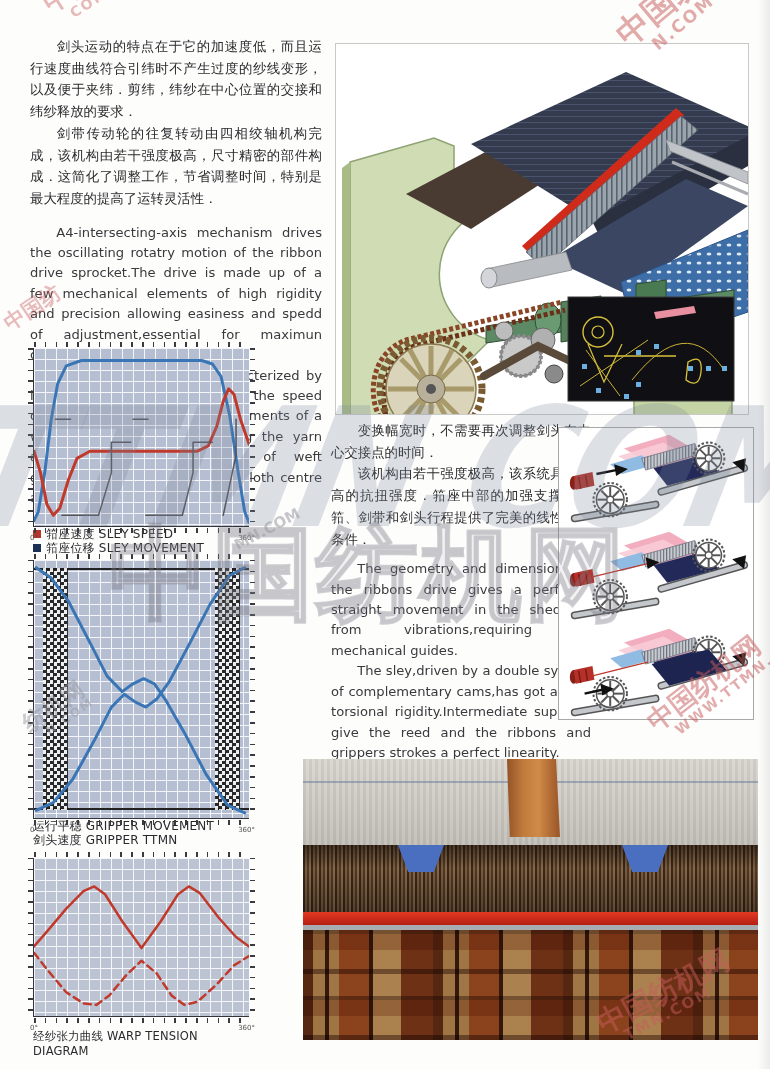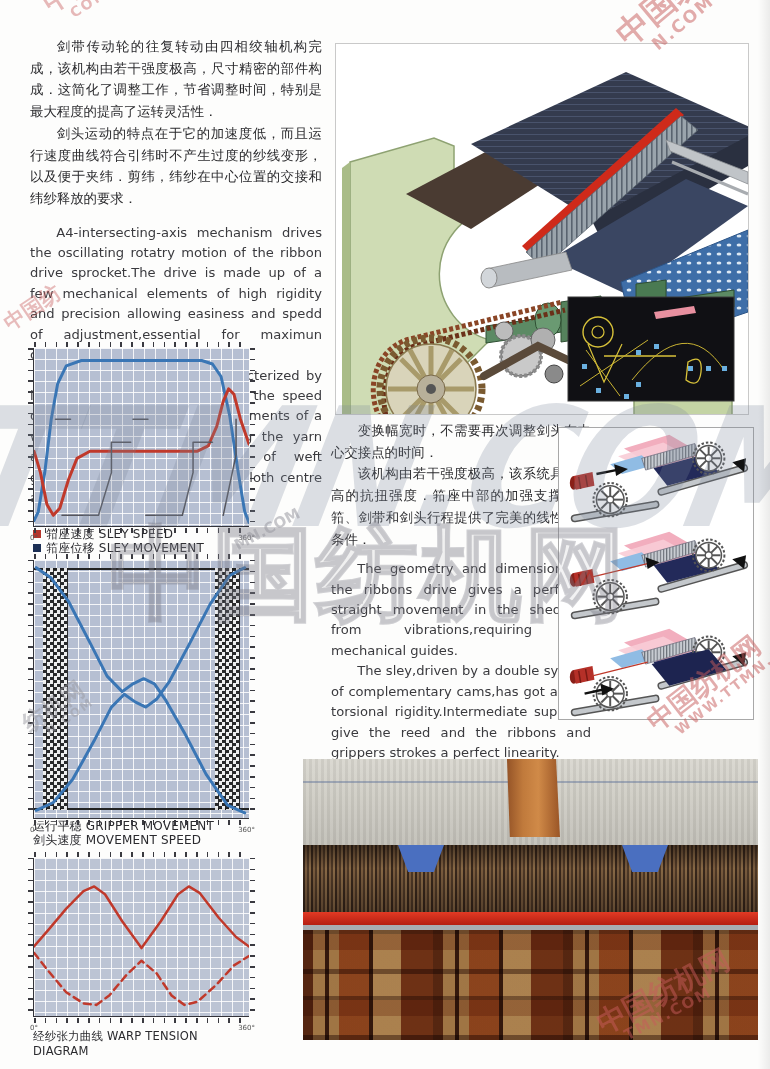--- a/index.html
+++ b/index.html
@@ -73,22 +73,22 @@
   .edge-shade{position:absolute;right:0;top:0;bottom:0;width:12px;
      background:linear-gradient(to right,rgba(0,0,0,0),rgba(0,0,0,.07));z-index:45;}
 </style>
 </head>
 <body>
 
 <div id="page">
 
   <div id="left-col" class="col">
     <div class="cn">
+      <p>剑头运动的特点在于它的加速度低，而且运行速度曲线符合引纬时不产生过度的纱线变形，以及便于夹纬．剪纬，纬纱在中心位置的交接和纬纱释放的要求．</p>
       <p>剑带传动轮的往复转动由四相绞轴机构完成，该机构由若干强度极高，尺寸精密的部件构成．这简化了调整工作，节省调整时间，特别是最大程度的提高了运转灵活性．</p>
-      <p>剑头运动的特点在于它的加速度低，而且运行速度曲线符合引纬时不产生过度的纱线变形，以及便于夹纬．剪纬，纬纱在中心位置的交接和纬纱释放的要求．</p>
     </div>
     <div class="en">
       <p>A4-intersecting-axis mechanism drives the oscillating rotatry motion of the ribbon drive sprocket.The drive is made up of a few mechanical elements of high rigidity and precision allowing easiness and spedd of adjustment,essential for maximun operative flexibility.</p>
       <p>The gripper motion is characterized by its low acceleration values and the speed diagram coplies with the requirements of a wdft insertion not overstraining the yarn and facilitating the phases of weft gripping,cutting,transfer at the cloth centre and release.</p>
     </div>
   </div>
 
   <div class="chart" id="chart-sley" style="left:33px;top:348px;width:216px;">
     <div class="plot" style="height:178px;">
       <svg viewBox="0 0 216 178" preserveAspectRatio="none">
@@ -134,21 +134,21 @@
       <div class="ticks-y ty-left"></div>
       <div class="ticks-y ty-right"></div>
       <div class="axis-lab start">0°</div>
       <div class="axis-lab end">360°</div>
     </div>
     <div class="legend">
       <div class="legend-row">
         <span>运行平稳 GRIPPER MOVEMENT</span>
       </div>
       <div class="legend-row">
-        <span>剑头速度 MOVEMENT SPEED</span>
+        <span>剑头速度 GRIPPER TTMN</span>
       </div>
     </div>
   </div>
 
   <div class="chart" id="chart-warp" style="left:33px;top:858px;width:216px;">
     <div class="plot" style="height:158px;background-color:#bcc4d4;">
       <svg viewBox="0 0 216 158" preserveAspectRatio="none">
           <path d="M0.0,88.5 L15.1,71.1 L32.4,50.6 L49.7,33.2 L60.5,28.4 L71.3,36.3 L88.6,63.2 L108.0,90.1 L127.4,63.2 L144.7,36.3 L155.5,28.4 L166.3,34.8 L185.8,60.0 L203.0,79.0 L216.0,88.5" fill="none" stroke="#c0392b" stroke-width="2.5" stroke-linejoin="round" stroke-linecap="round"></path>
           <path d="M0.0,94.8 L15.1,113.8 L32.4,134.3 L49.7,145.4 L62.6,146.9 L75.6,137.5 L92.9,116.9 L108.0,102.7 L123.1,115.3 L138.2,137.5 L151.2,146.9 L164.2,143.8 L183.6,126.4 L200.9,107.4 L216.0,98.0" fill="none" stroke="#c0392b" stroke-width="2.5" stroke-dasharray="7 5" stroke-linejoin="round" stroke-linecap="round"></path>
         </svg>

